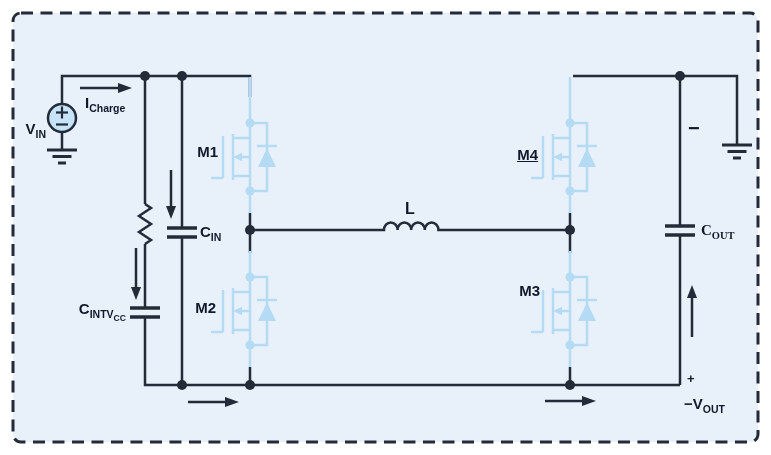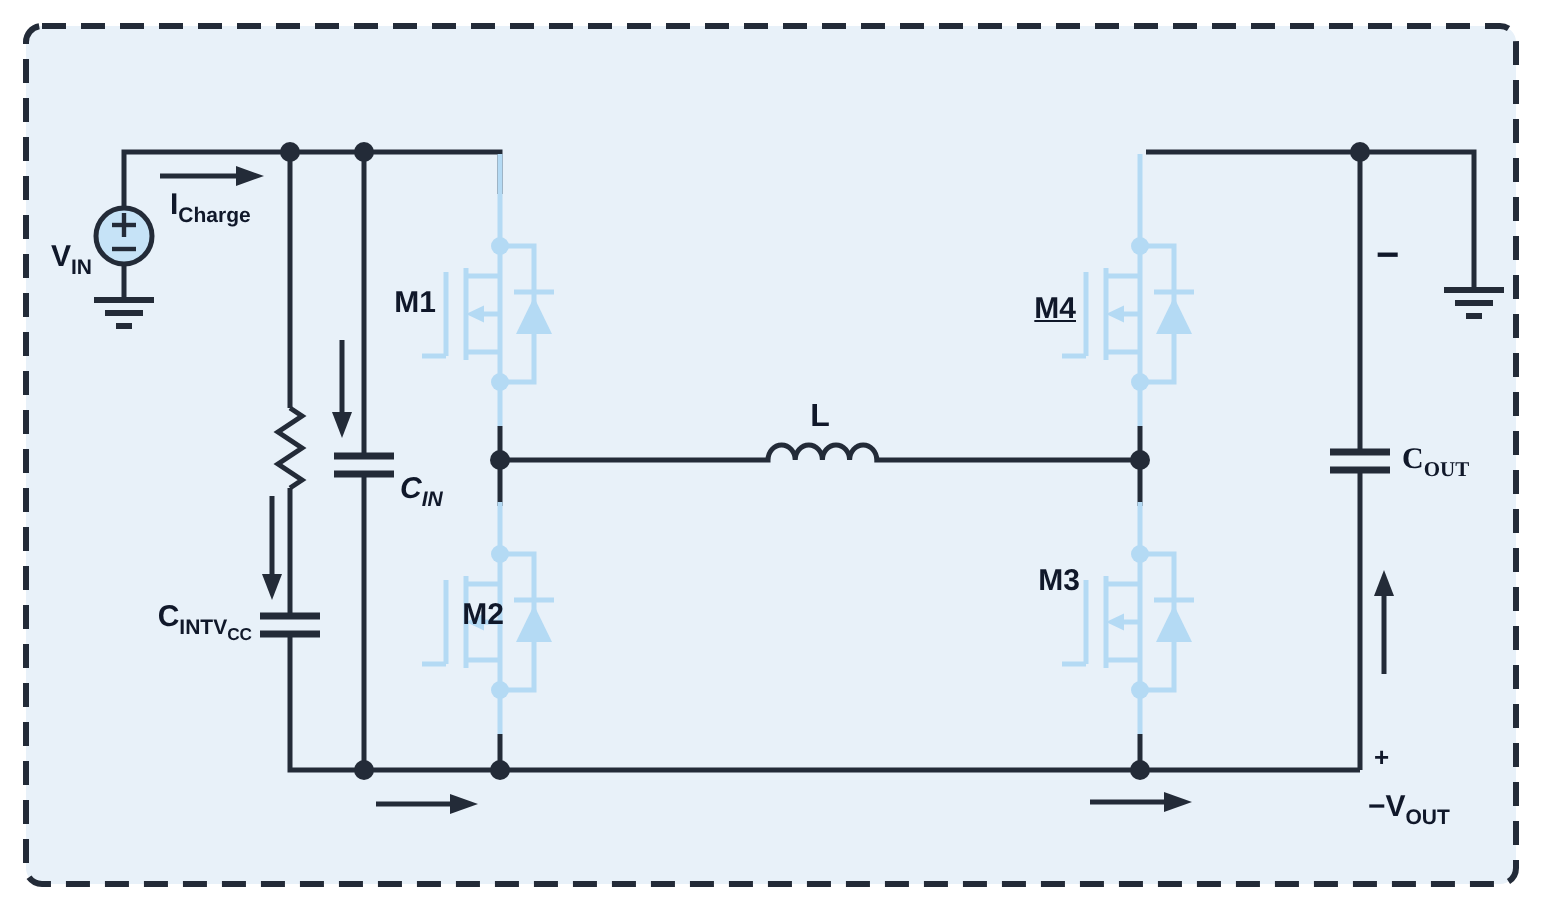--- a/index.html
+++ b/index.html
@@ -149,25 +149,25 @@
     <line class="arrow" x1="545" y1="401" x2="582" y2="401"></line>
     <polygon class="ahead" points="596,401 582,396 582,406"></polygon>
   </g>
 </svg>
 
 
 <div class="lbl right" style="left:12px;top:121px;width:34px;"><span>V</span><sub>IN</sub></div>
 <div class="lbl" style="left:85px;top:95px;"><span>I</span><sub>Charge</sub></div>
 
 <div class="lbl right" style="left:186px;top:144px;width:32px;">M1</div>
-<div class="lbl right" style="left:184px;top:300px;width:32px;margin-left:36px;">M2</div>
+<div class="lbl right" style="left:184px;top:300px;width:32px;">M2</div>
 <div class="lbl right" style="left:504px;top:147px;width:34px;text-decoration:underline;">M4</div>
 <div class="lbl right" style="left:506px;top:283px;width:34px;">M3</div>
 
-<div class="lbl" style="left:200px;top:237px;font-style:italic;"><span>C</span><sub>IN</sub></div>
+<div class="lbl" style="left:200px;top:224px;"><span>C</span><sub>IN</sub></div>
 <div class="lbl right" style="left:52px;top:301px;width:74px;"><span>C</span><sub><span>INTV</span><sub>CC</sub></sub></div>
 <div class="lbl" style="left:701px;top:223px;font-family:Liberation Serif, serif;"><span>C</span><sub>OUT</sub></div>
 
 <div class="lbl center" style="left:398px;top:201px;width:24px;font-size:16px;">L</div>
 
 <div class="lbl big" style="left:688px;top:118px;">−</div>
 <div class="lbl small" style="left:687px;top:372px;">+</div>
 <div class="lbl" style="left:684px;top:396px;text-align:right;"><span>−V</span><sub>OUT</sub></div>
 
 </div>

